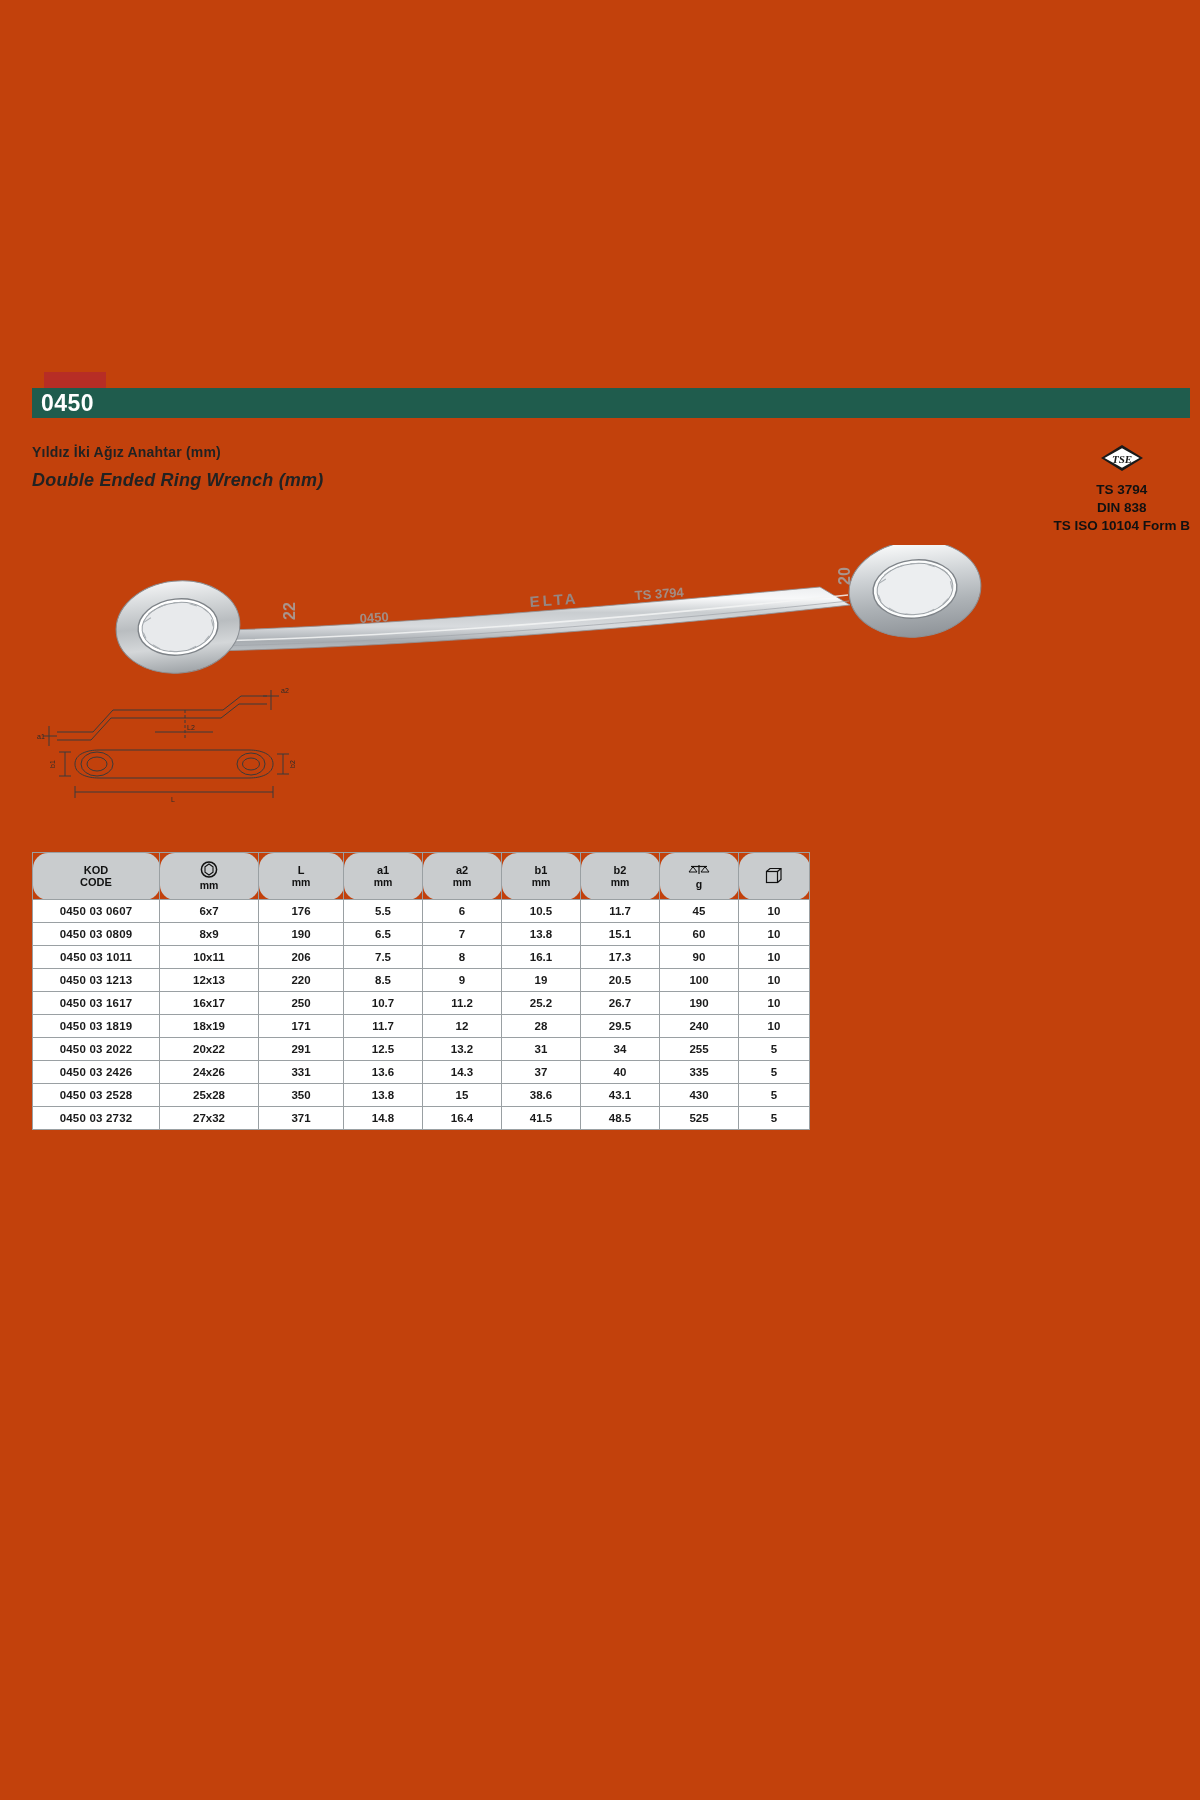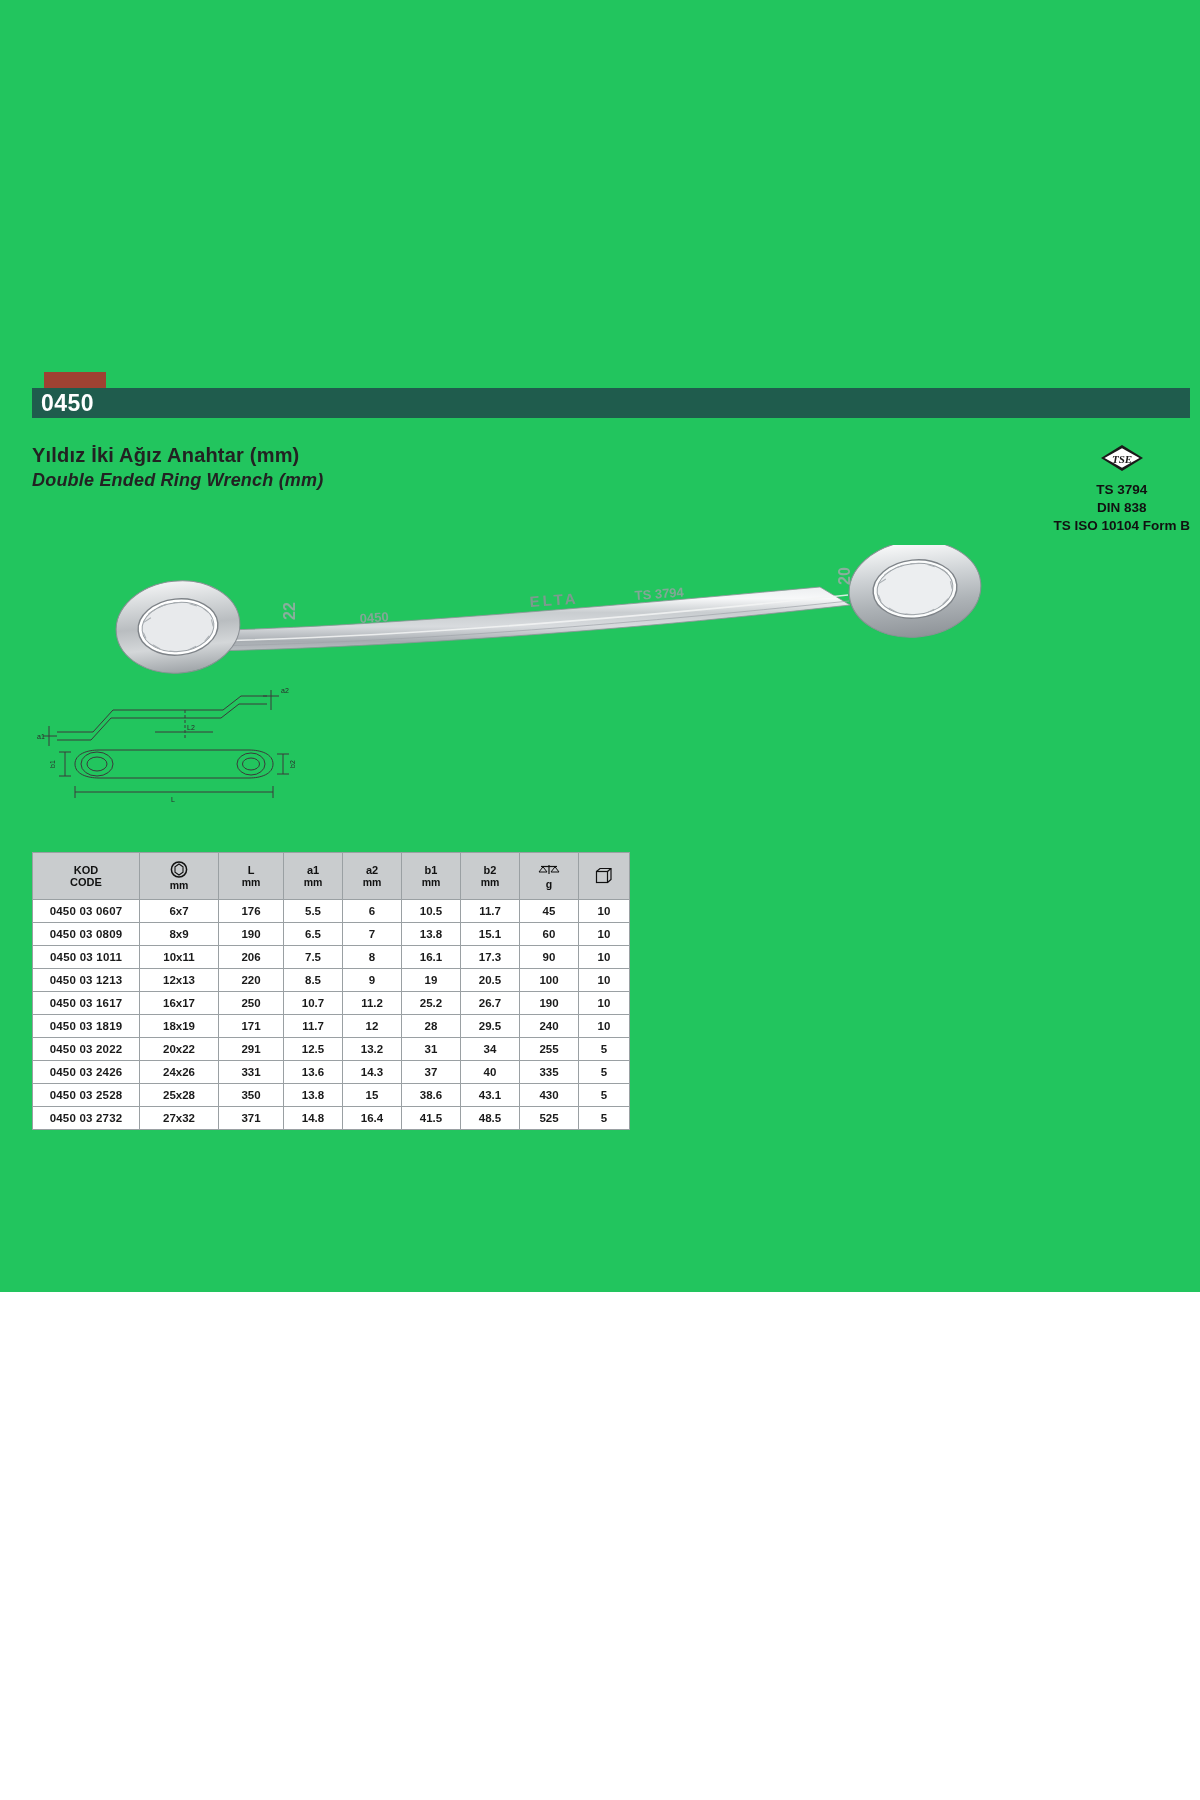--- a/index.html
+++ b/index.html
@@ -12,22 +12,22 @@
     height: 1800px;
     font-family: "Liberation Sans", sans-serif;
     position: relative;
     overflow: hidden;
   }
 
   .page {
     position: absolute;
     left: 0; top: 0;
     width: 1200px;
-    height: 1292px;
-    background: #22c55e;
+    height: 1800px;
+    background: #c2410c;
   }
 
   
   .header-bar {
     position: absolute;
     left: 32px;
     top: 388px;
     width: 1158px;
     height: 30px;
     background: #1f5c4d;
@@ -50,21 +50,21 @@
     height: 18px;
     background: #b52a2a;
     opacity: .85;
   }
 
   
   .title-tr {
     position: absolute;
     left: 32px;
     top: 444px;
-    font-size: 20px;
+    font-size: 14px;
     color: #222;
     font-weight: bold;
     letter-spacing: .2px;
   }
   .title-en {
     position: absolute;
     left: 32px;
     top: 470px;
     font-size: 18px;
     color: #222;
@@ -129,22 +129,23 @@
     border: 1px solid #9aa0a3;
     text-align: center;
     vertical-align: middle;
   }
   table.spec thead th {
     background: #c9ccce;
     height: 46px;
     font-size: 11px;
     font-weight: bold;
     line-height: 12px;
-    padding: 0 7px;
+    padding: 0 17px;
     color: #111;
+    border-radius: 15px;
   }
   table.spec thead th .unit {
     display: block;
     font-weight: bold;
     font-size: 10.5px;
   }
   table.spec tbody td {
     height: 22px;
     padding: 0 4px;
     font-weight: bold;

